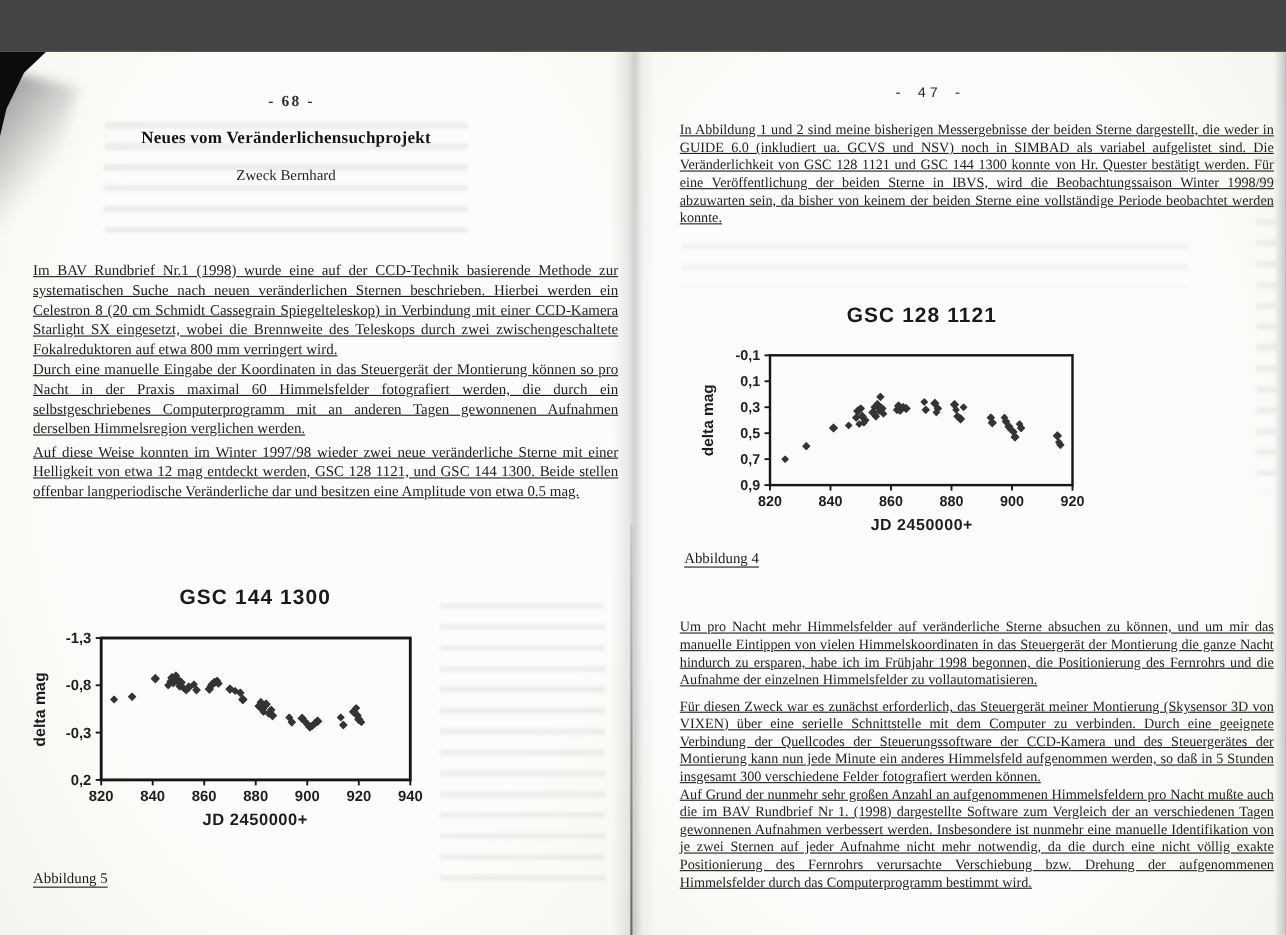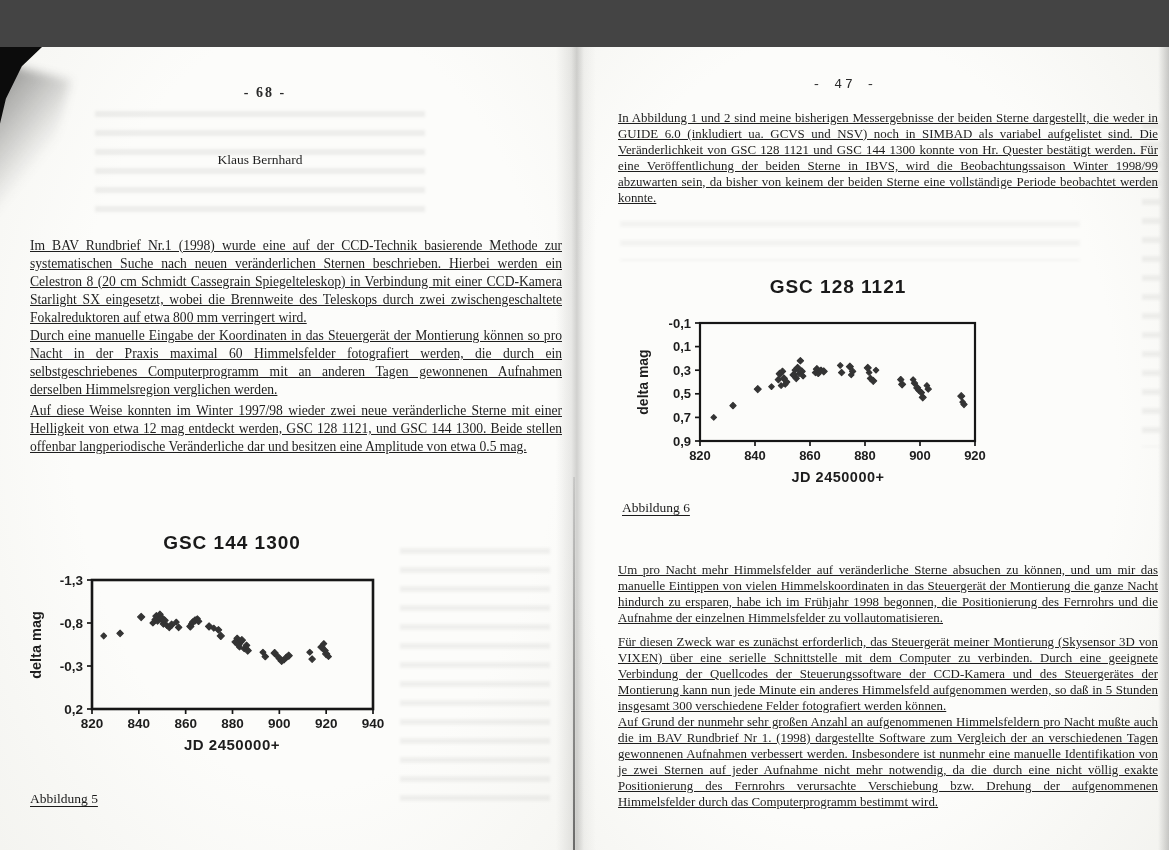--- a/index.html
+++ b/index.html
@@ -48,21 +48,22 @@
   .smudge{opacity:.12; filter:blur(1.4px);
     background:repeating-linear-gradient(180deg, transparent 0 6px, #838381 6px 12px, transparent 12px 19px);}
 </style>
 </head>
 <body>
 
 <div id="scan">
 
   <div class="page" id="page-left">
     <div class="abs pagenum" style="left:185px;top:38px;width:160px;">- 68 -</div>
-    <div class="abs author" style="left:30px;top:105px;width:460px;">Klaus Bernhard</div>
+    <div class="abs doc-title" style="left:30px;top:70px;width:460px;">Neues vom Veränderlichensuchprojekt</div>
+    <div class="abs author" style="left:30px;top:105px;width:460px;">Zweck Bernhard</div>
 
     <div class="abs para para-l" style="top:190px;">Im BAV Rundbrief Nr.1 (1998) wurde eine auf der CCD-Technik basierende Methode zur systematischen Suche nach neuen veränderlichen Sternen beschrieben. Hierbei werden ein Celestron 8 (20 cm Schmidt Cassegrain Spiegelteleskop) in Verbindung mit einer CCD-Kamera Starlight SX eingesetzt, wobei die Brennweite des Teleskops durch zwei zwischengeschaltete Fokalreduktoren auf etwa 800 mm verringert wird.</div>
     <div class="abs para para-l" style="top:280px;">Durch eine manuelle Eingabe der Koordinaten in das Steuergerät der Montierung können so pro Nacht in der Praxis maximal 60 Himmelsfelder fotografiert werden, die durch ein selbstgeschriebenes Computerprogramm mit an anderen Tagen gewonnenen Aufnahmen derselben Himmelsregion verglichen werden.</div>
     <div class="abs para para-l" style="top:355px;">Auf diese Weise konnten im Winter 1997/98 wieder zwei neue veränderliche Sterne mit einer Helligkeit von etwa 12 mag entdeckt werden, GSC 128 1121, und GSC 144 1300. Beide stellen offenbar langperiodische Veränderliche dar und besitzen eine Amplitude von etwa 0.5 mag.</div>
 
     <svg id="chart1-svg" style="left:25px;top:470px;" width="380" height="245">
         <text x="207" y="32" text-anchor="middle" font-family="'Liberation Sans', sans-serif" font-size="19" font-weight="bold" fill="#1a1a1a" letter-spacing="1">GSC 144 1300</text>
         <rect x="67" y="63" width="281" height="129" fill="none" stroke="#161616" stroke-width="2.6"></rect>
         <line x1="67" y1="192" x2="67" y2="197" stroke="#161616" stroke-width="1.7"></line>
         <text x="67" y="211" text-anchor="middle" font-family="'Liberation Sans', sans-serif" font-size="13.5" font-weight="bold" fill="#1d1d1d">820</text>
@@ -224,21 +225,21 @@
         <path d="M 303.625 125.46 L 306.425 128.26 L 303.625 131.06 L 300.825 128.26 Z" fill="#343434" stroke="#343434" stroke-width="1.1" stroke-linejoin="round"></path>
         <path d="M 306.375 127.47 L 309.525 130.62 L 306.375 133.77 L 303.225 130.62 Z" fill="#343434" stroke="#343434" stroke-width="1.1" stroke-linejoin="round"></path>
         <path d="M 307.75 131.84 L 311.25 135.34 L 307.75 138.84 L 304.25 135.34 Z" fill="#343434" stroke="#343434" stroke-width="1.1" stroke-linejoin="round"></path>
         <path d="M 311.875 120.74000000000001 L 314.675 123.54 L 311.875 126.34 L 309.075 123.54 Z" fill="#343434" stroke="#343434" stroke-width="1.1" stroke-linejoin="round"></path>
         <path d="M 313.25 123.93 L 316.4 127.08000000000001 L 313.25 130.23000000000002 L 310.1 127.08000000000001 Z" fill="#343434" stroke="#343434" stroke-width="1.1" stroke-linejoin="round"></path>
         <path d="M 346.25 130.66 L 349.75 134.16 L 346.25 137.66 L 342.75 134.16 Z" fill="#343434" stroke="#343434" stroke-width="1.1" stroke-linejoin="round"></path>
         <path d="M 347.625 137.26 L 350.425 140.06 L 347.625 142.86 L 344.825 140.06 Z" fill="#343434" stroke="#343434" stroke-width="1.1" stroke-linejoin="round"></path>
         <path d="M 349 139.26999999999998 L 352.15 142.42 L 349 145.57 L 345.85 142.42 Z" fill="#343434" stroke="#343434" stroke-width="1.1" stroke-linejoin="round"></path>
       </svg>
 
-    <div class="abs caption" style="left:52px;top:453px;">Abbildung 6</div>
+    <div class="abs caption" style="left:52px;top:453px;">Abbildung 4</div>
 
     <div class="abs para para-r" style="top:516px;">Um pro Nacht mehr Himmelsfelder auf veränderliche Sterne absuchen zu können, und um mir das manuelle Eintippen von vielen Himmelskoordinaten in das Steuergerät der Montierung die ganze Nacht hindurch zu ersparen, habe ich im Frühjahr 1998 begonnen, die Positionierung des Fernrohrs und die Aufnahme der einzelnen Himmelsfelder zu vollautomatisieren.</div>
     <div class="abs para para-r" style="top:588px;">Für diesen Zweck war es zunächst erforderlich, das Steuergerät meiner Montierung (Skysensor 3D von VIXEN) über eine serielle Schnittstelle mit dem Computer zu verbinden. Durch eine geeignete Verbindung der Quellcodes der Steuerungssoftware der CCD-Kamera und des Steuergerätes der Montierung kann nun jede Minute ein anderes Himmelsfeld aufgenommen werden, so daß in 5 Stunden insgesamt 300 verschiedene Felder fotografiert werden können.</div>
     <div class="abs para para-r" style="top:668px;">Auf Grund der nunmehr sehr großen Anzahl an aufgenommenen Himmelsfeldern pro Nacht mußte auch die im BAV Rundbrief Nr 1. (1998) dargestellte Software zum Vergleich der an verschiedenen Tagen gewonnenen Aufnahmen verbessert werden. Insbesondere ist nunmehr eine manuelle Identifikation von je zwei Sternen auf jeder Aufnahme nicht mehr notwendig, da die durch eine nicht völlig exakte Positionierung des Fernrohrs verursachte Verschiebung bzw. Drehung der aufgenommenen Himmelsfelder durch das Computerprogramm bestimmt wird.</div>
 
     <div class="artifact smudge" style="left:50px;top:168px;width:460px;height:46px;opacity:.07;"></div>
     <div class="artifact smudge" style="left:572px;top:70px;width:18px;height:330px;opacity:.10;"></div>
   </div>
 
   <div class="artifact corner-tl-soft"></div>

